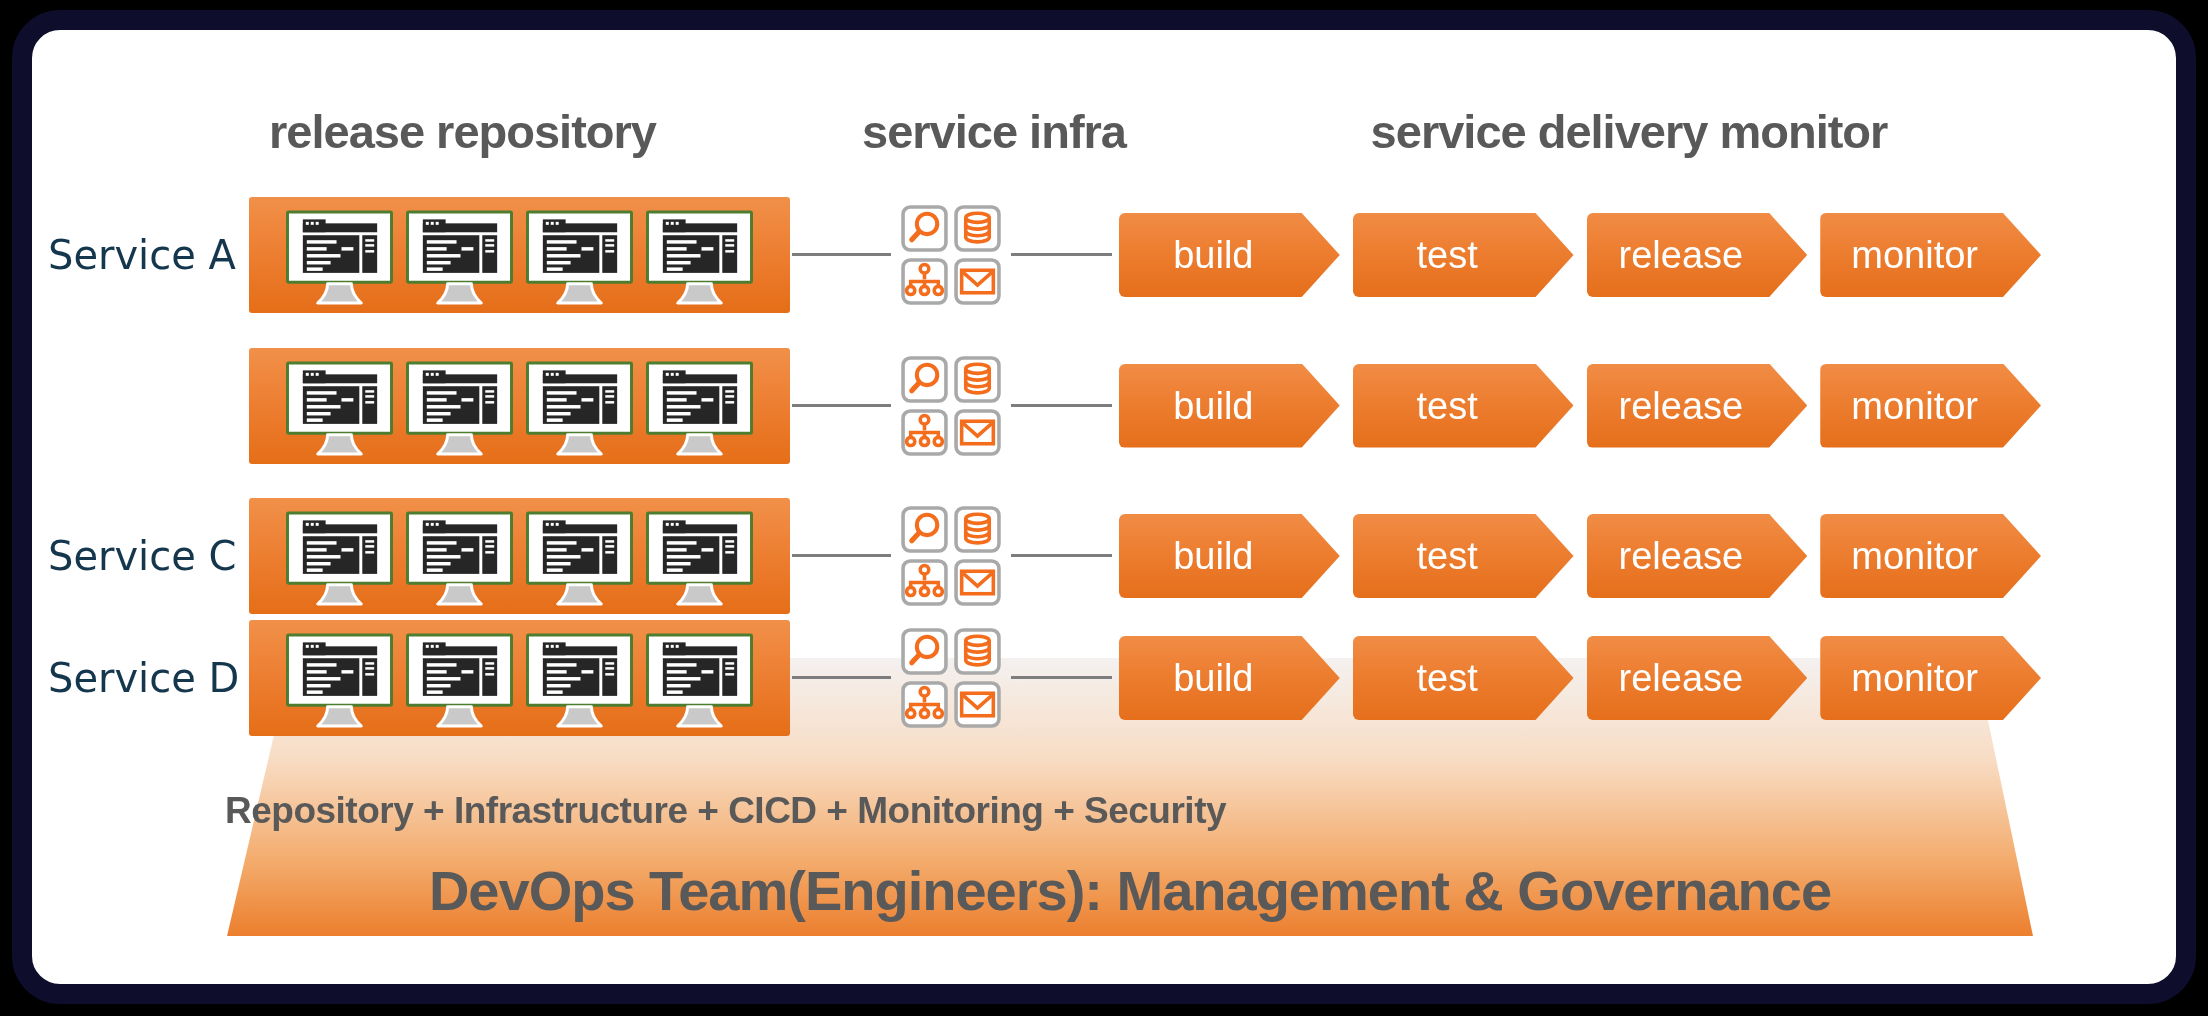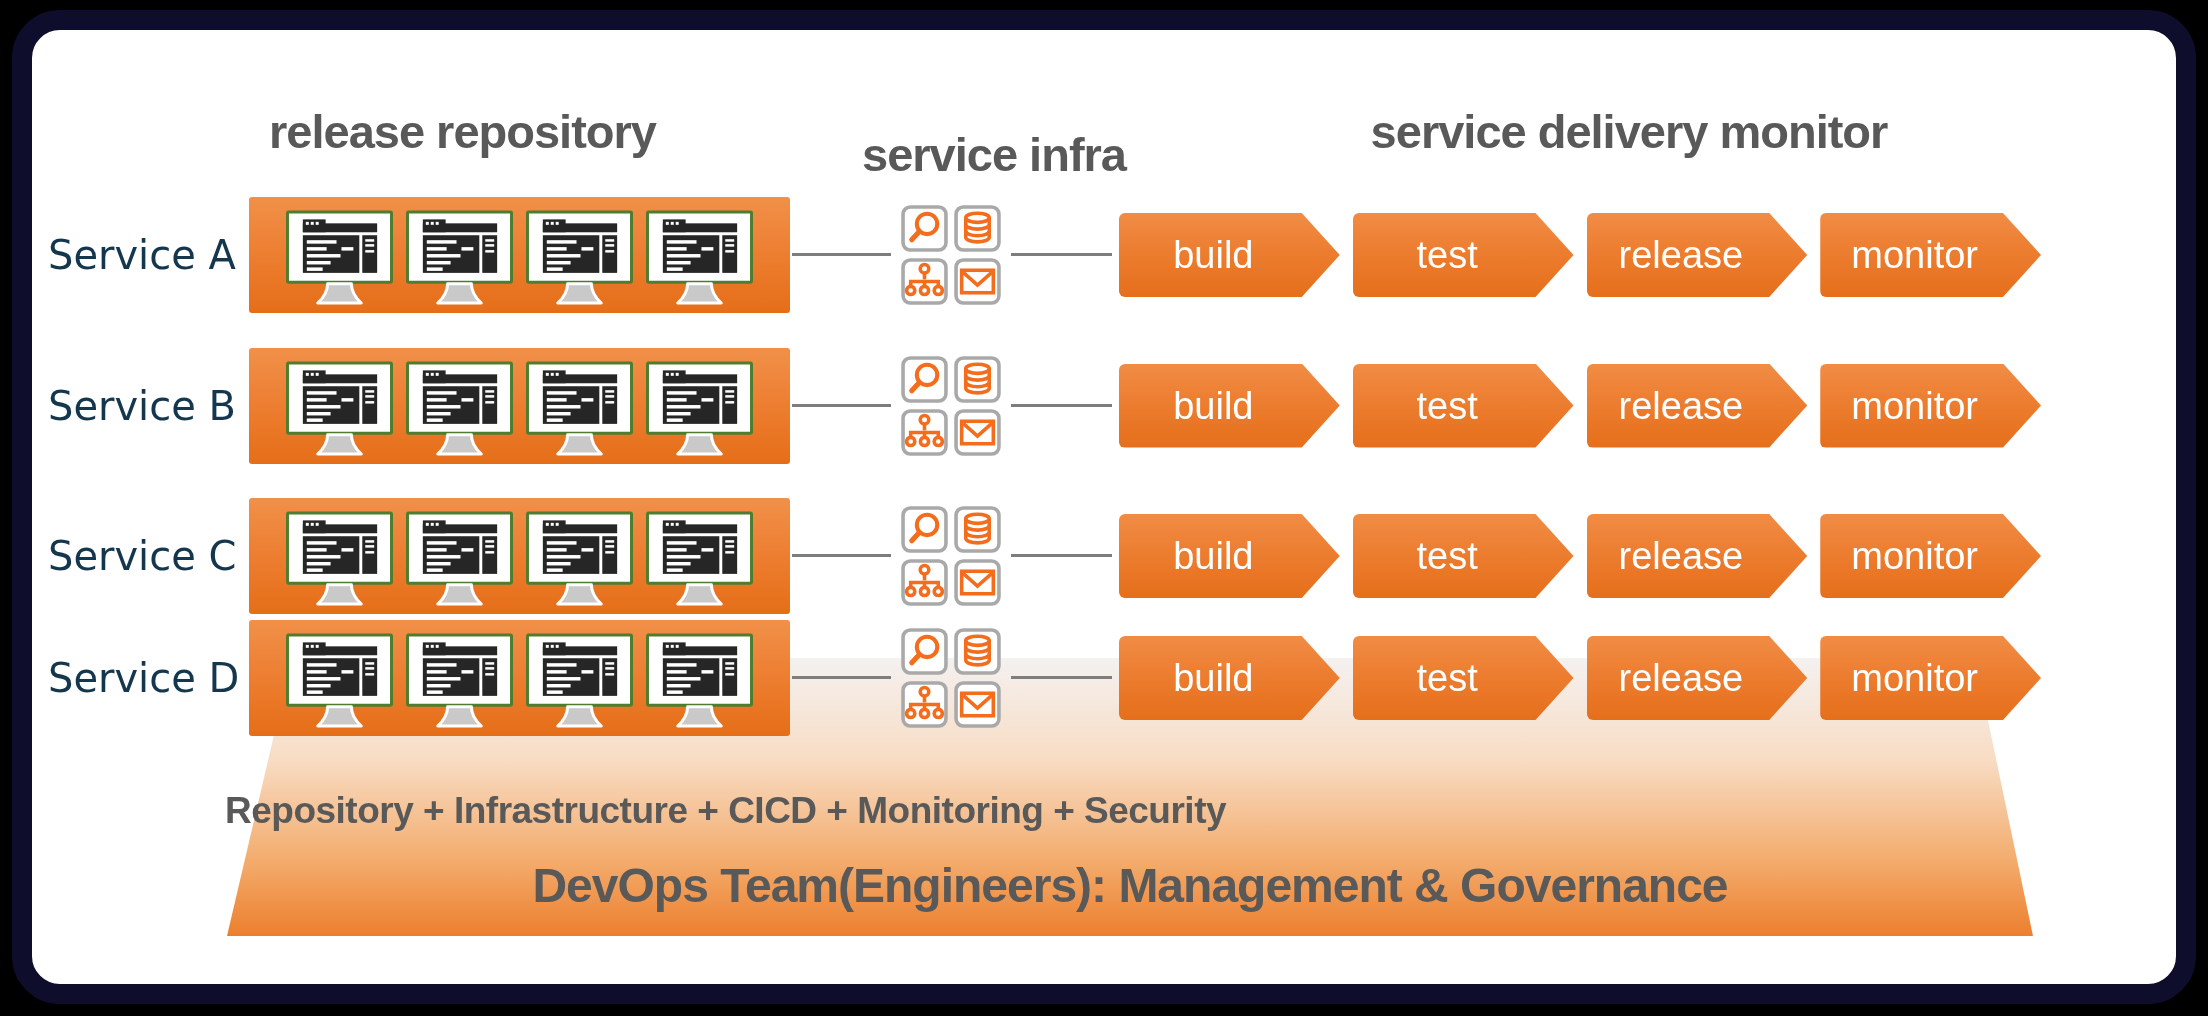--- a/index.html
+++ b/index.html
@@ -14,36 +14,36 @@
     background:#ffffff;
   }
   .content{position:absolute;inset:0;}
 
   
   .hdr{
     position:absolute;top:102px;height:60px;line-height:60px;z-index:3;
     font-weight:bold;font-size:47px;color:#595959;text-align:center;letter-spacing:-1px;
   }
   #hdr-repo{left:225px;width:475px;}
-  #hdr-infra{left:798px;width:392px;margin-top:23px;}
+  #hdr-infra{left:798px;width:392px;}
   #hdr-pipe{left:1288px;width:682px;}
 
   
   .trap{
     position:absolute;left:200px;top:658px;width:1850px;height:278px;z-index:1;
     background:linear-gradient(180deg,#f4f1f0 0%,#f8ddc5 36%,#f3aa6a 74%,#ec7f2e 100%);
     clip-path:polygon(92px 0px,1775px 0px,1833px 278px,27px 278px);
   }
   .foot1{
     position:absolute;left:225px;width:1810px;top:790px;z-index:2;text-align:left;
     font-size:37px;font-weight:bold;color:#595959;letter-spacing:-0.5px;
   }
   .foot2{
     position:absolute;left:225px;width:1810px;top:858px;z-index:2;text-align:center;
-    font-size:48px;font-weight:bold;color:#595959;letter-spacing:-1px;
+    font-size:56px;font-weight:bold;color:#595959;letter-spacing:-1px;
   }
 
   
   .row{position:absolute;left:0;width:2208px;height:116px;z-index:2;}
   .svc-label{
     position:absolute;left:48px;top:0;width:200px;height:116px;
     display:flex;align-items:center;
     font-family:"DejaVu Sans",sans-serif;font-size:40px;color:#15374e;
   }
   .repo-box{
@@ -207,21 +207,20 @@
       <div class="arrow">
         <span>release</span>
       </div>
       <div class="arrow">
         <span>monitor</span>
       </div>
     </div>
   </div>
 
   <div class="row" style="top: 347.5px;">
-    <div class="svc-label">Service B</div>
 
     <div class="repo-box">
       <svg class="mon">
             <use href="#sym-monitor"></use>
           </svg>
       <svg class="mon">
             <use href="#sym-monitor"></use>
           </svg>
       <svg class="mon">
             <use href="#sym-monitor"></use>

